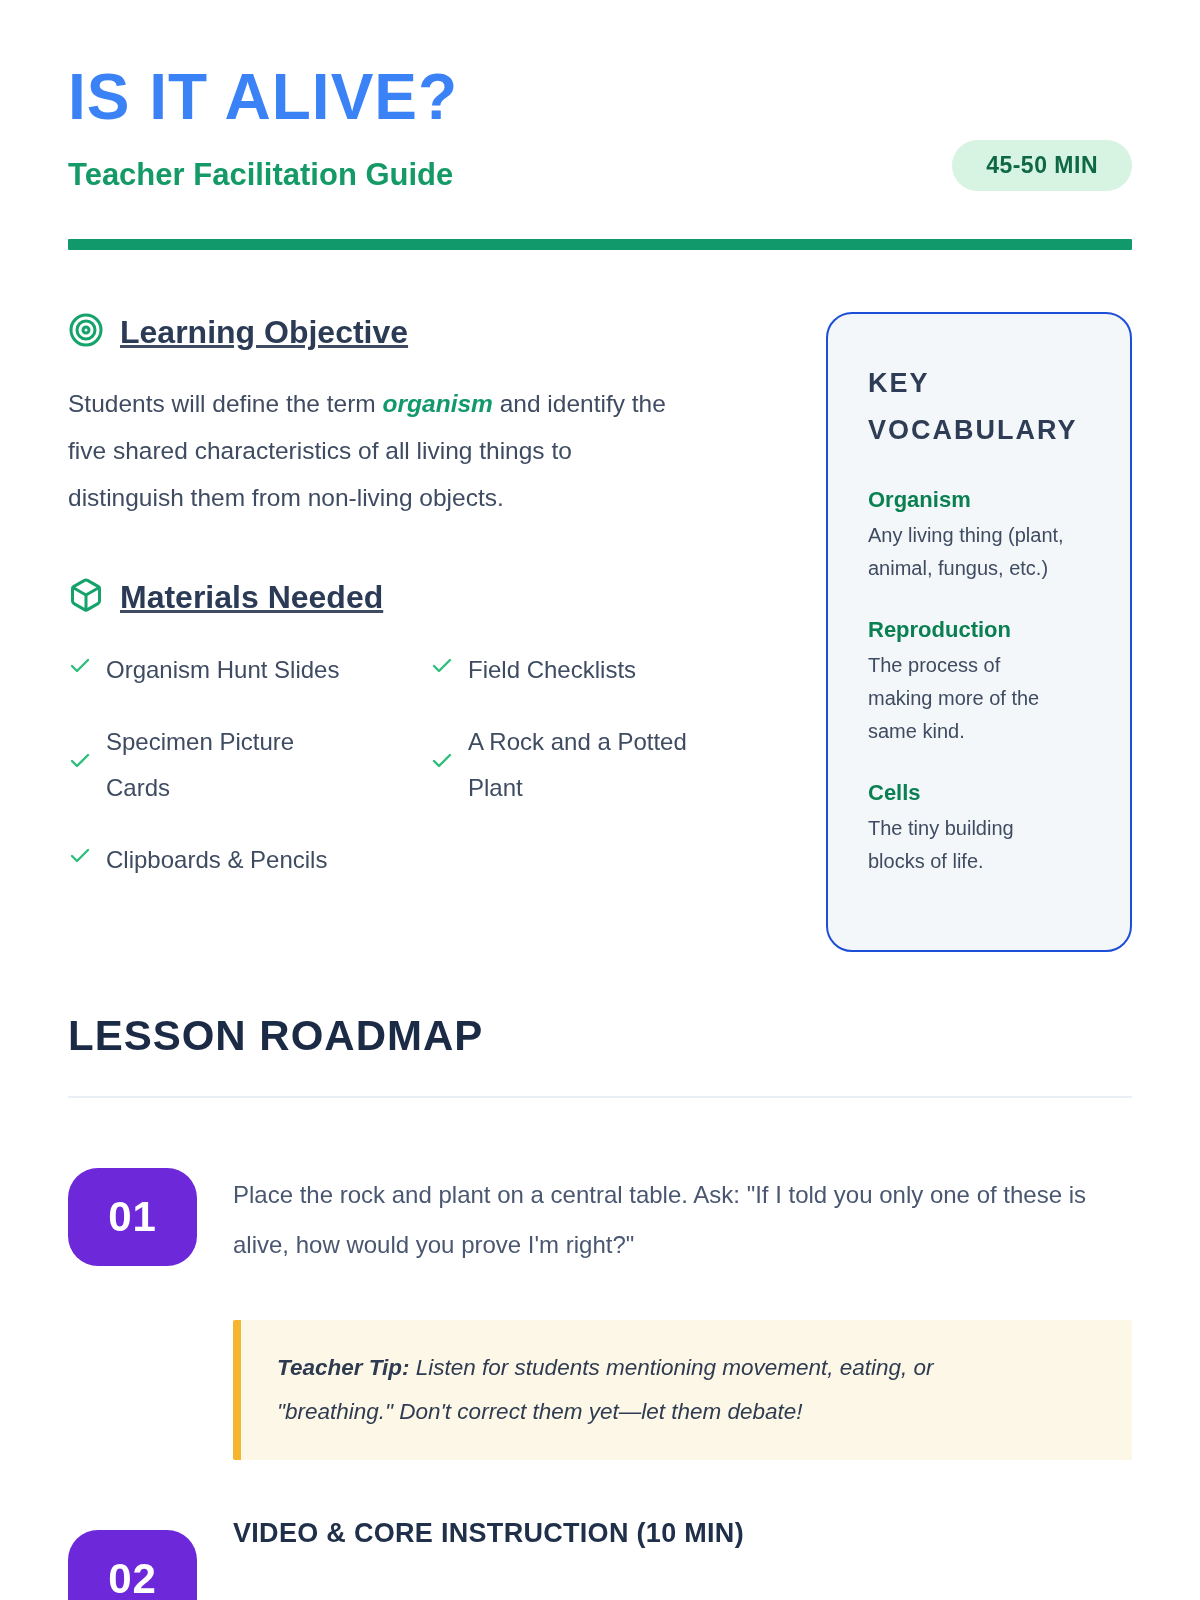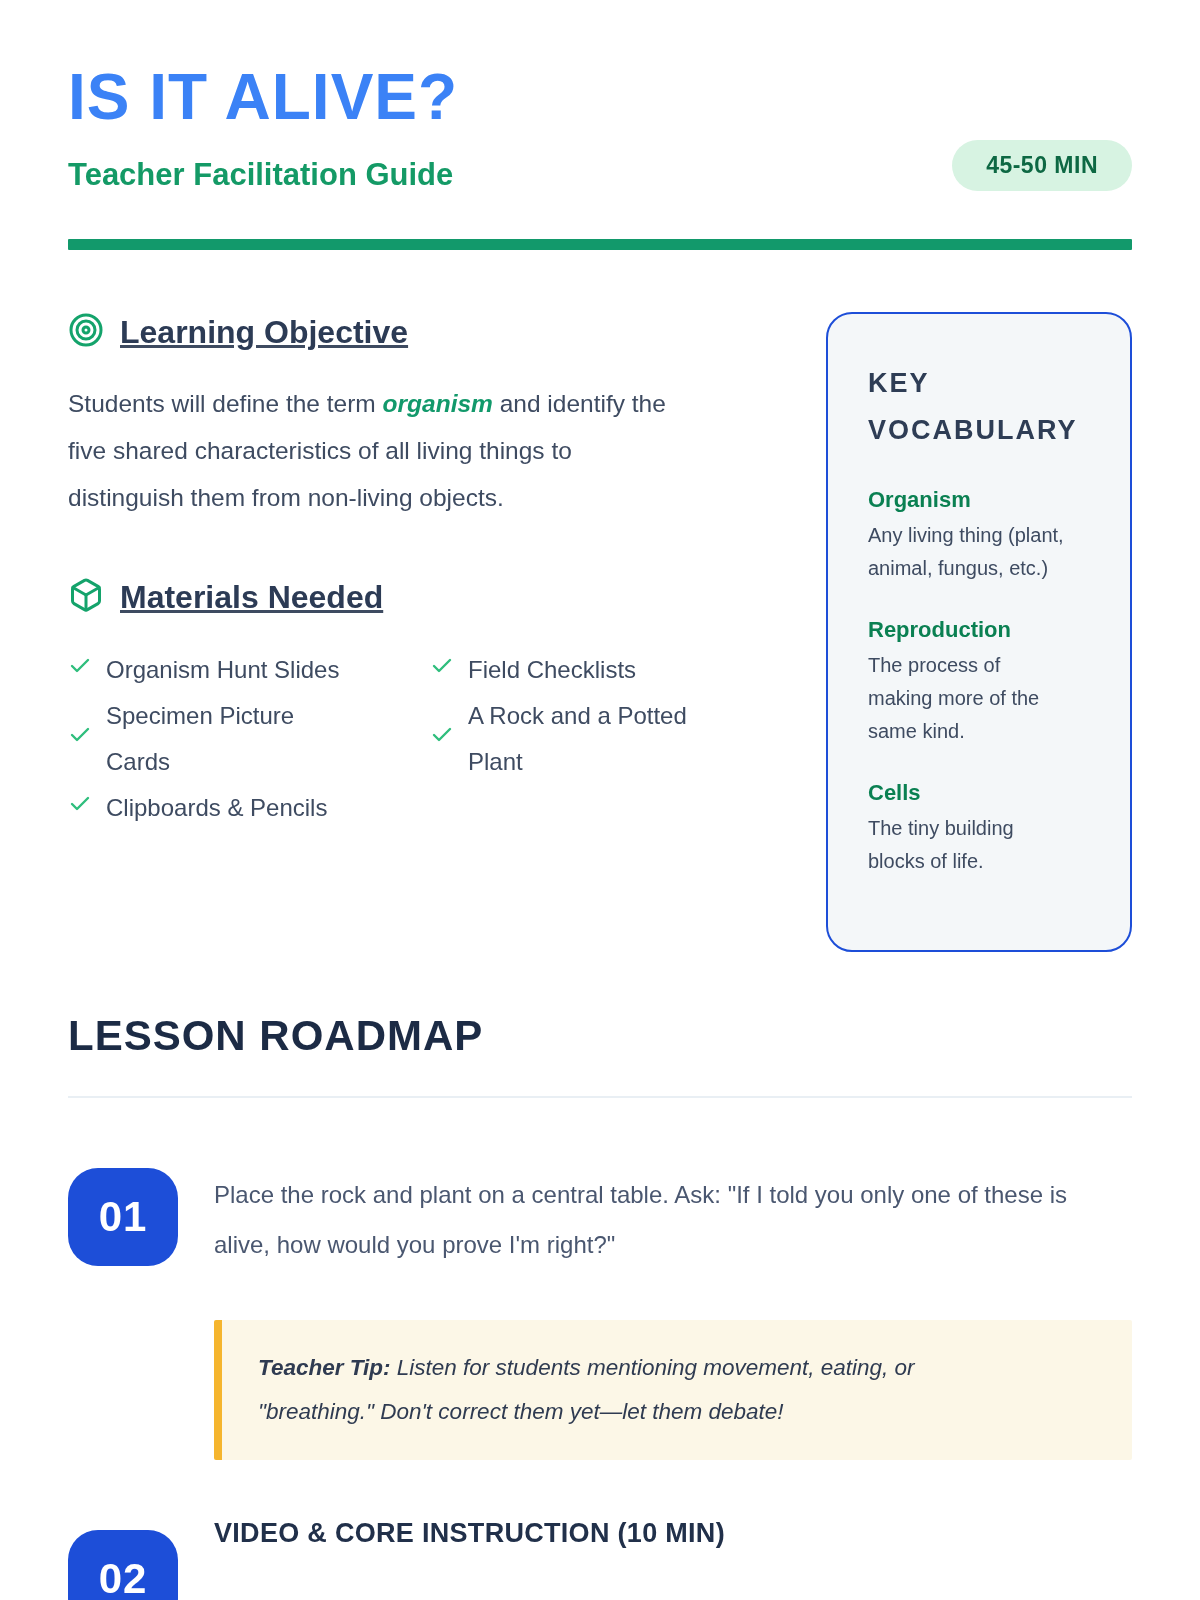--- a/index.html
+++ b/index.html
@@ -25,21 +25,21 @@
   .content-grid { display:grid; grid-template-columns:1fr 306px; column-gap:36px; margin-top:62px; }
 
   .section-head { display:flex; align-items:center; gap:16px;text-decoration:underline; }
   .section-head h2 { font-size:32px; font-weight:800; color:#2c3b55; }
   .section-head svg { flex:0 0 auto; }
 
   .objective-text { margin-top:28px; font-size:24.5px; line-height:47px; color:#3e4b61; max-width:620px; }
   .objective-text em.term { color:#12996b; font-weight:800; font-style:italic; }
 
   .materials-section { margin-top:56px; }
-  .materials-list { list-style:none; margin-top:30px; display:grid; grid-template-columns:362px 1fr; }
+  .materials-list { list-style:none; margin-top:30px; display:grid; grid-template-columns:362px 1fr; row-gap:26px; }
   .materials-list li { display:flex; align-items:center; gap:14px; font-size:24px; color:#3e4b61; line-height:46px; }
   .materials-list li .check { flex:0 0 auto; }
   .materials-list li .mat-label { max-width:240px; display:inline-block; }
 
   
   .vocab-card {
     background:#f4f7f9; border:2px solid #1d4ed8; border-radius:26px;
     padding:46px 40px 40px 40px; height:640px;
   }
   .vocab-title { font-size:27px; font-weight:800; color:#2e3d55; letter-spacing:2px; line-height:1.75; }
@@ -47,22 +47,22 @@
   .vocab-term { font-size:22px; font-weight:800; color:#0a8052; }
   .vocab-def { font-size:20px; line-height:33px; color:#3e4b61; margin-top:6px; max-width:200px; }
 
   
   .roadmap-section { margin-top:60px; }
   .roadmap-title { font-size:42px; font-weight:900; letter-spacing:1px; color:#1c2b45; }
   .roadmap-divider { height:2px; background:#e9eff4; border:0; margin-top:36px; }
 
   .step { display:flex; margin-top:54px; }
   .step-number {
-    flex:0 0 auto; width:110px; height:98px; margin-top:16px;
-    background:#1d4ed8; color:#ffffff; border-radius:30px;
+    flex:0 0 auto; width:129px; height:98px; margin-top:16px;
+    background:#6d28d9; color:#ffffff; border-radius:30px;
     display:flex; align-items:center; justify-content:center;
     font-size:42px; font-weight:800; letter-spacing:1px;
   }
   .step-body { margin-left:36px; flex:1; }
   .step-title { font-size:27px; font-weight:800; color:#21304a; letter-spacing:.3px; margin-top:4px; }
   .step-desc { font-size:24px; line-height:50px; color:#4a5770; margin-top:18px; max-width:870px; }
 
   .teacher-tip {
     margin-top:50px; background:#fcf7e7; border-left:8px solid #f5b52e;
     padding:26px 36px; border-radius:2px;

